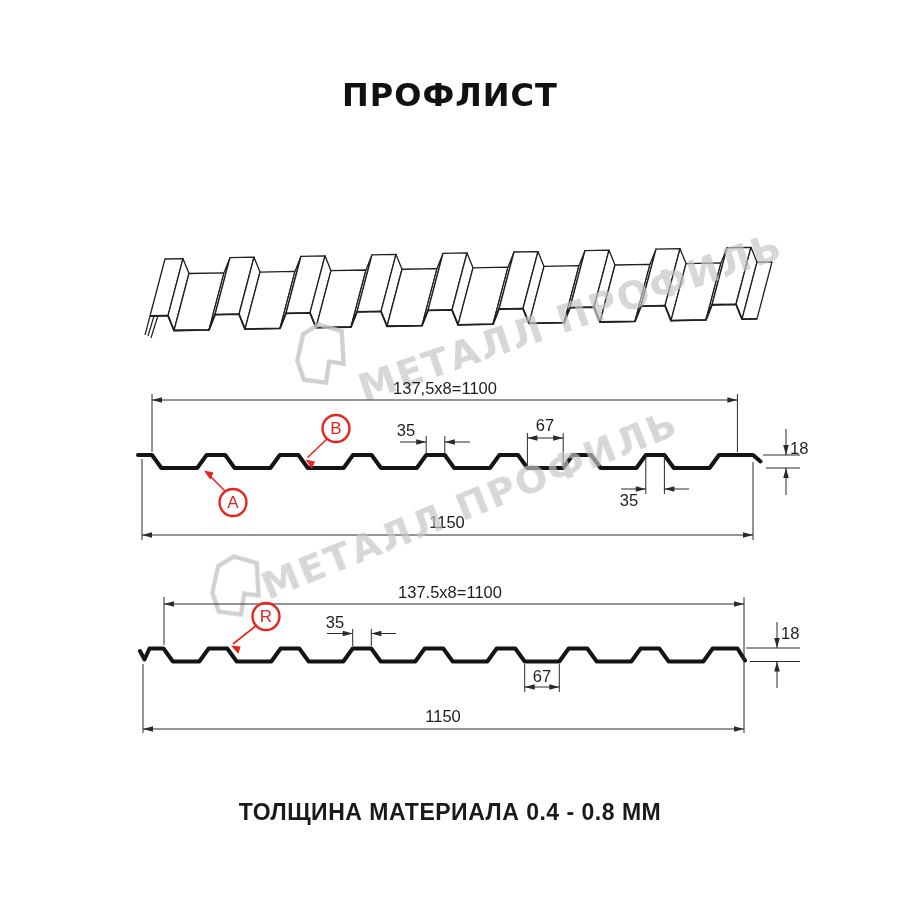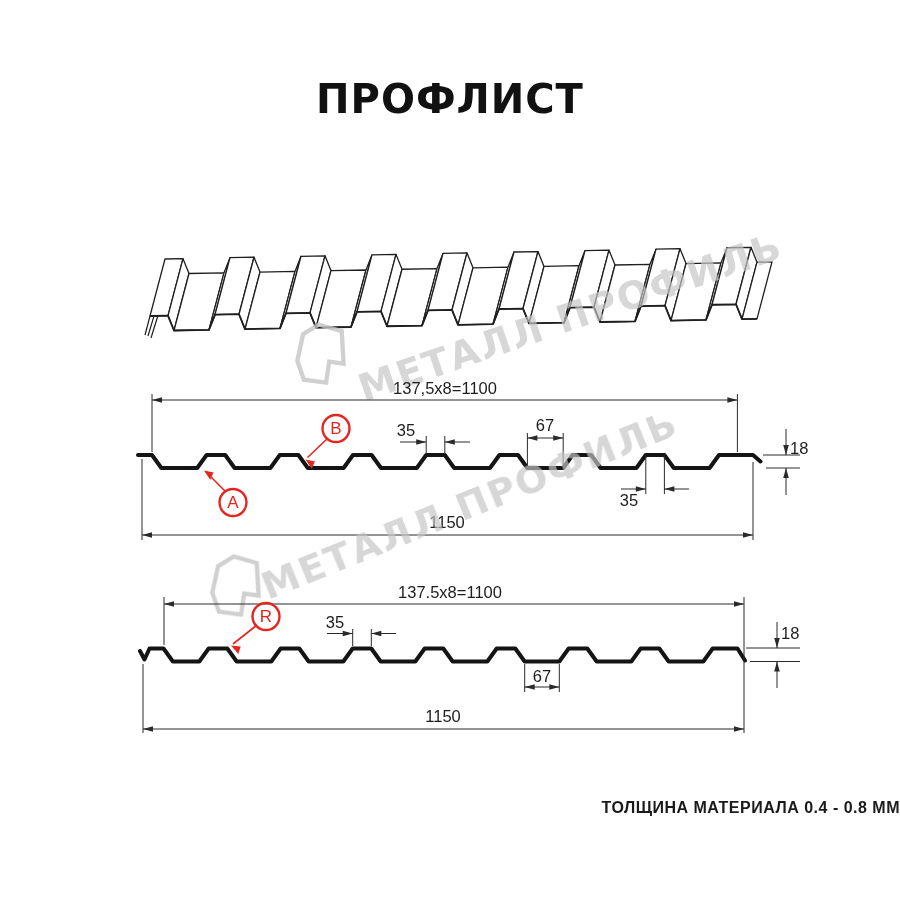--- a/index.html
+++ b/index.html
@@ -1,24 +1,24 @@
 <!DOCTYPE html>
 <html><head>
 <meta charset="utf-8">
 <style>
   html,body{margin:0;padding:0;background:#fff;}
   .stage{position:relative;width:900px;height:900px;background:#ffffff;overflow:hidden;
          font-family:"Liberation Sans",sans-serif;}
   .title{position:absolute;top:76px;left:0;width:100%;text-align:center;
-         font-family:"DejaVu Sans",sans-serif;font-weight:bold;font-size:40px;
+         font-family:"DejaVu Sans",sans-serif;font-weight:bold;font-size:32px;
          letter-spacing:1px;color:#111;}
   .subtitle{position:absolute;top:136px;left:0;width:100%;text-align:center;
          font-family:"DejaVu Sans",sans-serif;font-size:23px;letter-spacing:1px;color:#1a1a1a;}
-  .footer{position:absolute;top:799px;left:0;width:100%;text-align:right;
-         font-family:"Liberation Sans",sans-serif;font-weight:bold;font-size:16px;
+  .footer{position:absolute;top:799px;left:0;width:100%;text-align:center;
+         font-family:"Liberation Sans",sans-serif;font-weight:bold;font-size:23px;
          letter-spacing:0.5px;color:#1a1a1a;}
   svg{position:absolute;left:0;top:0;}
   .dimtxt{font-family:"Liberation Sans",sans-serif;font-size:16.5px;fill:#1d1d1d;}
   .redtxt{font-family:"Liberation Sans",sans-serif;font-size:17px;fill:#e52620;}
   .wmtxt{font-family:"DejaVu Sans",sans-serif;font-weight:bold;font-size:38px;
          fill:#c5c5c5;letter-spacing:2px;opacity:0.85;}
 </style>
 </head>
 <body>
 

